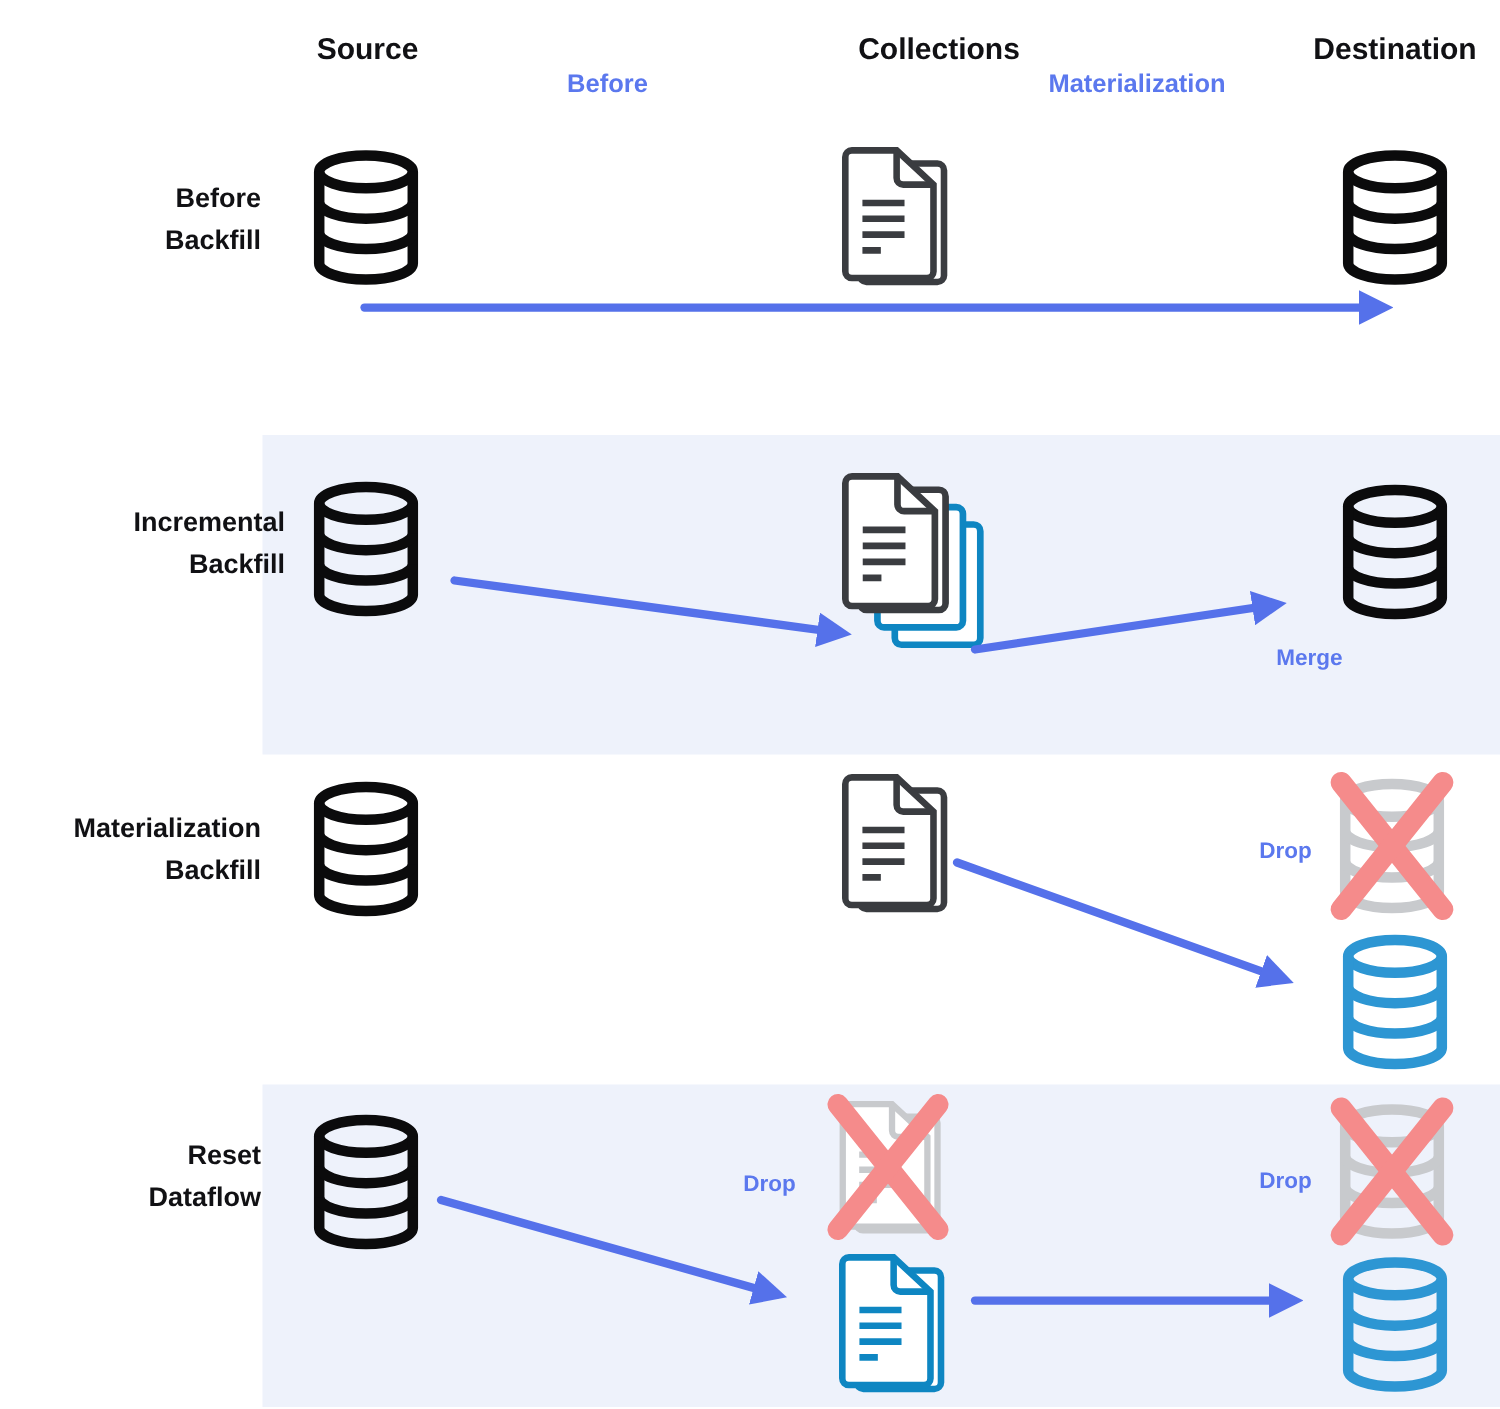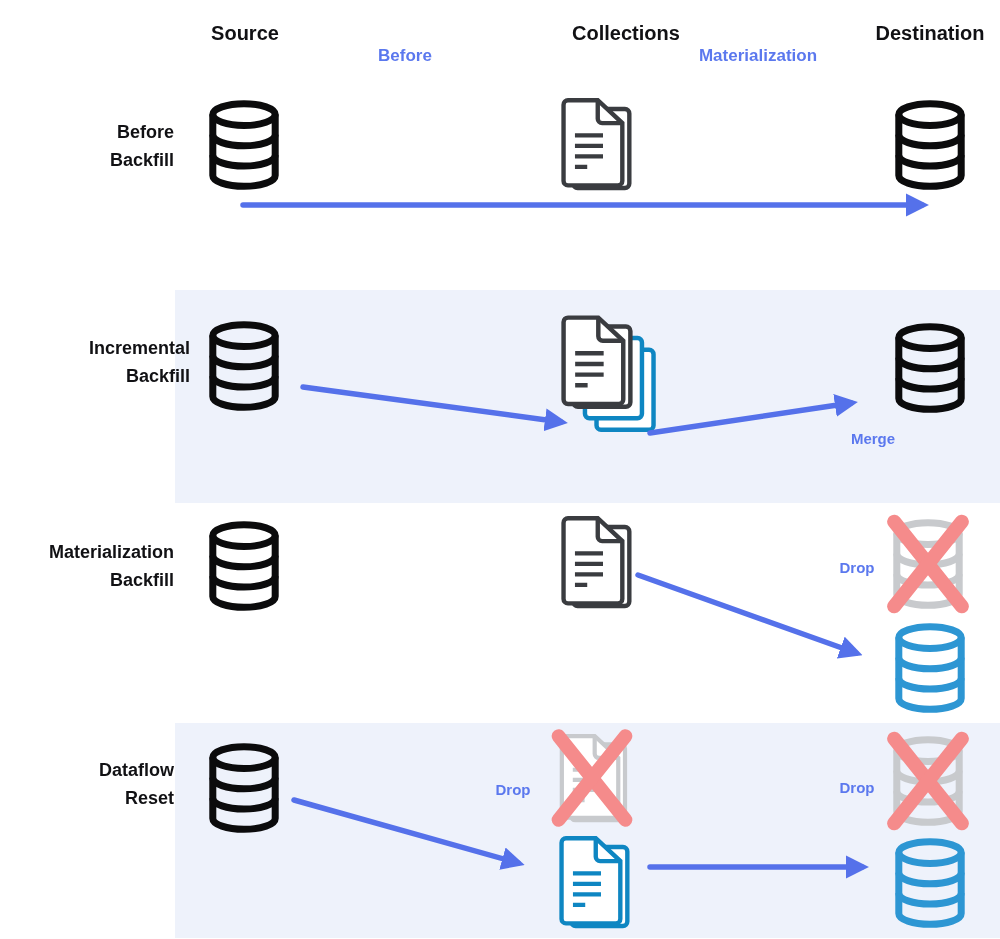--- a/index.html
+++ b/index.html
@@ -75,22 +75,22 @@
   </div>
   <div class="row-label" style="top:334px;padding-left:16px;">
     <div>Incremental</div>
     <div>Backfill</div>
   </div>
   <div class="row-label" style="top:538px;">
     <div>Materialization</div>
     <div>Backfill</div>
   </div>
   <div class="row-label" style="top:756px;">
+    <div>Reset</div>
     <div>Dataflow</div>
-    <div>Reset</div>
   </div>
 
   <div class="icon c-black" style="left:205px;top:97px;width:78px;height:96px">
     <svg viewBox="0 0 100 118">
         <use href="#sym-db"></use>
       </svg>
   </div>
   <div class="icon c-dark" style="left:552px;top:95px;width:88px;height:100px">
     <svg viewBox="0 0 100 114">
         <use href="#sym-doc"></use>

